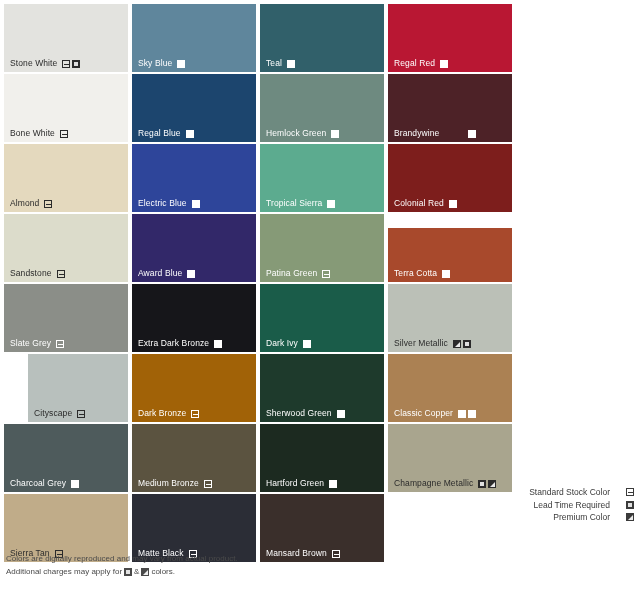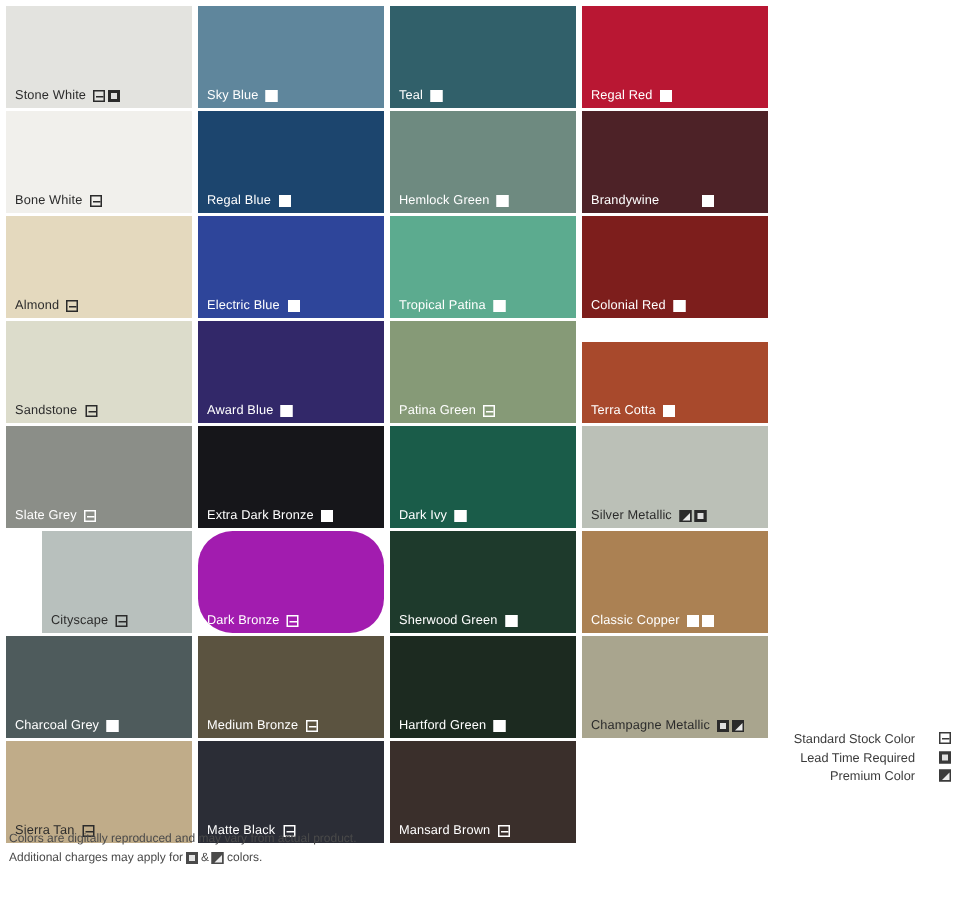--- a/index.html
+++ b/index.html
@@ -234,21 +234,21 @@
       <div class="swatch" style="background: rgb(46, 69, 154);">
         <div class="swatch-label" style="color: rgb(255, 255, 255);">
           <span class="swatch-name">Electric Blue</span>
           <span class="icons">
             <span class="icon icon-lead"></span>
           </span>
         </div>
       </div>
       <div class="swatch" style="background: rgb(92, 171, 143);">
         <div class="swatch-label" style="color: rgb(255, 255, 255);">
-          <span class="swatch-name">Tropical Patina</span>
+          <span class="swatch-name">Tropical Sierra</span>
           <span class="icons">
             <span class="icon icon-lead"></span>
           </span>
         </div>
       </div>
       <div class="swatch" style="background: rgb(125, 30, 28);">
         <div class="swatch-label" style="color: rgb(255, 255, 255);">
           <span class="swatch-name">Colonial Red</span>
           <span class="icons">
             <span class="icon icon-lead"></span>
@@ -321,21 +321,21 @@
         </div>
       </div>
       <div class="swatch" style="background: rgb(184, 192, 189); margin-left: 24px;">
         <div class="swatch-label" style="color: rgb(43, 43, 43);">
           <span class="swatch-name">Cityscape</span>
           <span class="icons">
             <span class="icon icon-standard"></span>
           </span>
         </div>
       </div>
-      <div class="swatch" style="background: #a21caf; border-radius: 23px;">
+      <div class="swatch" style="background: #a16207;">
         <div class="swatch-label" style="color: rgb(255, 255, 255);">
           <span class="swatch-name">Dark Bronze</span>
           <span class="icons">
             <span class="icon icon-standard"></span>
           </span>
         </div>
       </div>
       <div class="swatch" style="background: rgb(30, 58, 44);">
         <div class="swatch-label" style="color: rgb(255, 255, 255);">
           <span class="swatch-name">Sherwood Green</span>

